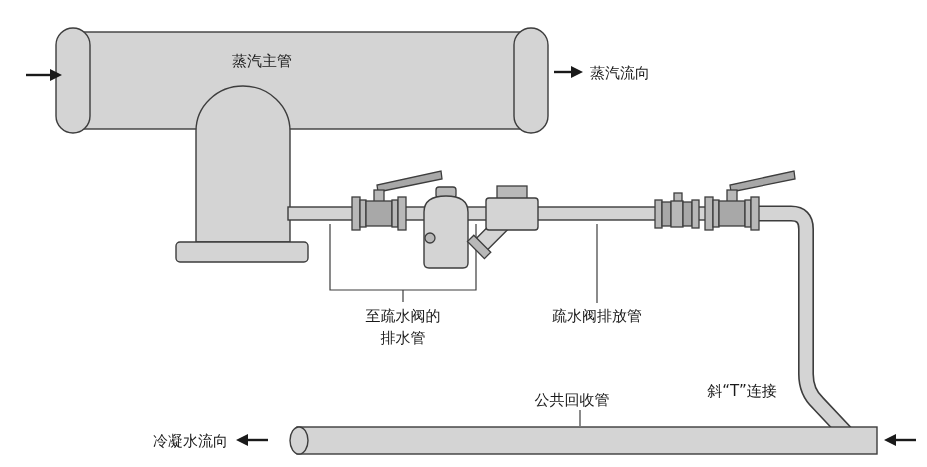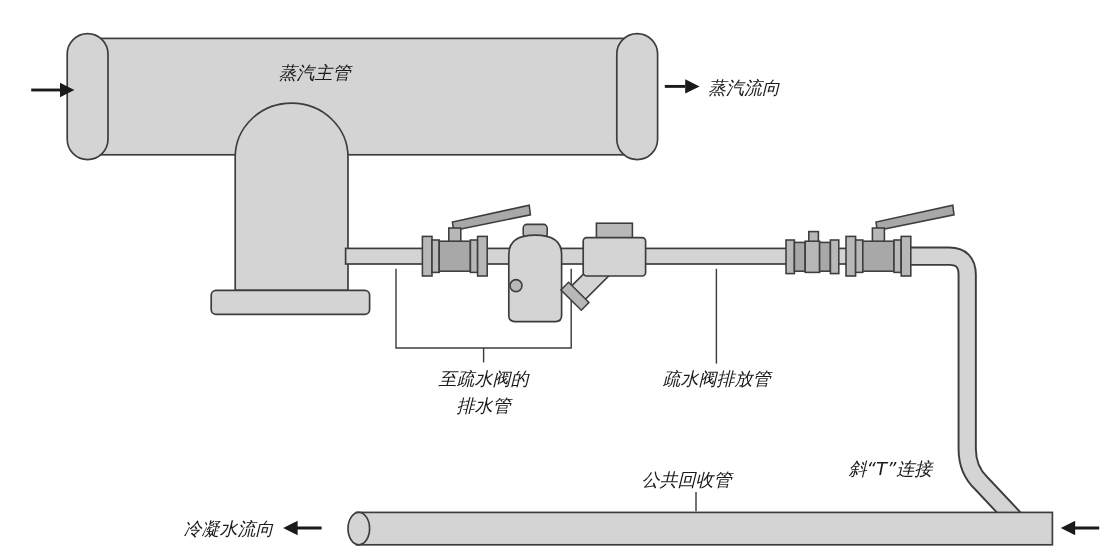--- a/index.html
+++ b/index.html
@@ -5,21 +5,21 @@
   :root{
     --pipe-fill:#d4d4d4;
     --pipe-stroke:#3d3d3d;
     --component-fill:#b8b8b8;
     --handle-fill:#a8a8a8;
     --background:#ffffff;
     --text-color:#1a1a1a;
   }
   html,body{margin:0;padding:0;background:var(--background);}
   .stage{position:relative;width:927px;height:467px;background:var(--background);overflow:hidden;
-         font-family:"DejaVu Sans",sans-serif;font-style:italic;}
+         font-family:"DejaVu Sans",sans-serif;}
   svg{display:block;}
   .pipe{fill:var(--pipe-fill);stroke:var(--pipe-stroke);stroke-width:1.4;}
   .comp{fill:var(--component-fill);stroke:var(--pipe-stroke);stroke-width:1.3;}
   .dark{fill:var(--handle-fill);stroke:var(--pipe-stroke);stroke-width:1.3;}
   .pipe-outline{fill:none;stroke:var(--pipe-stroke);stroke-width:16;}
   .pipe-inner{fill:none;stroke:var(--pipe-fill);stroke-width:12.8;}
   .leader{stroke:var(--pipe-stroke);stroke-width:1.2;fill:none;}
   .arrow-line{stroke:var(--text-color);stroke-width:2.4;}
   .arrow-head{fill:var(--text-color);stroke:none;}
   text{font-family:"DejaVu Sans",sans-serif;font-size:15px;fill:var(--text-color);}

